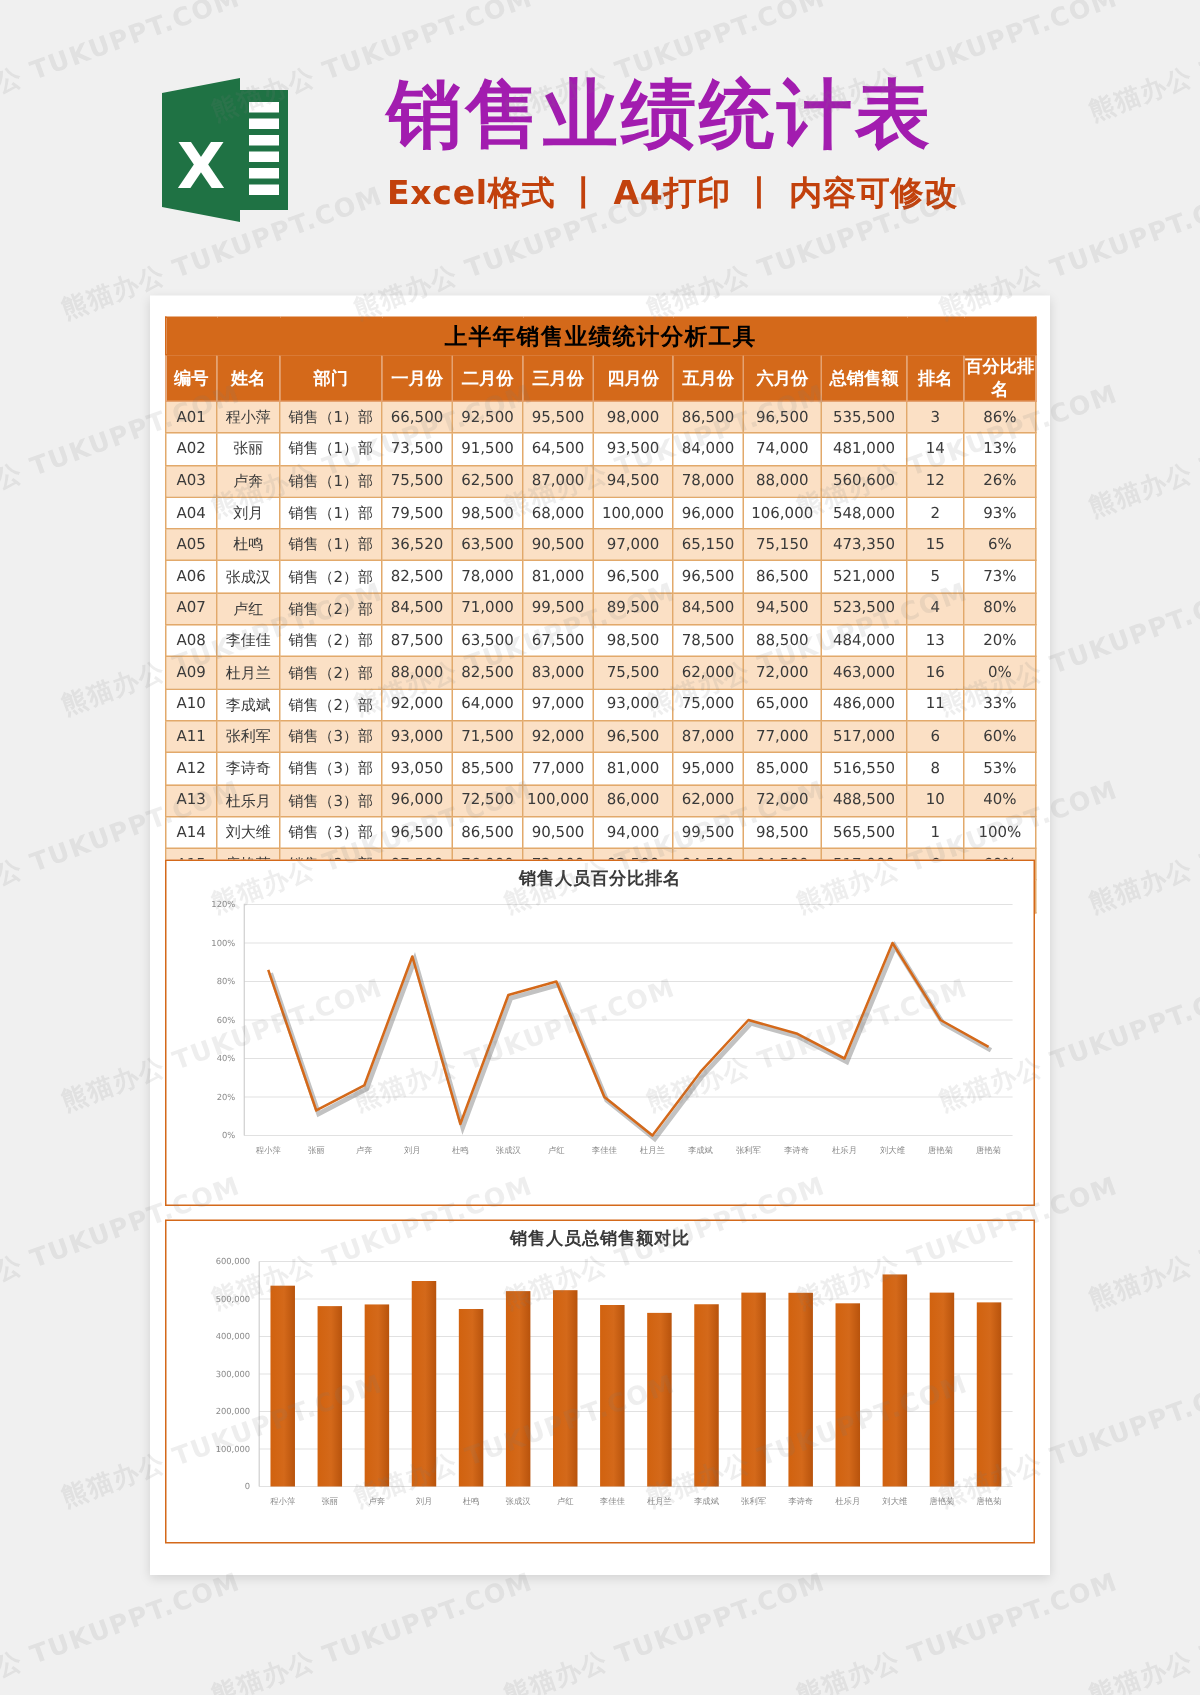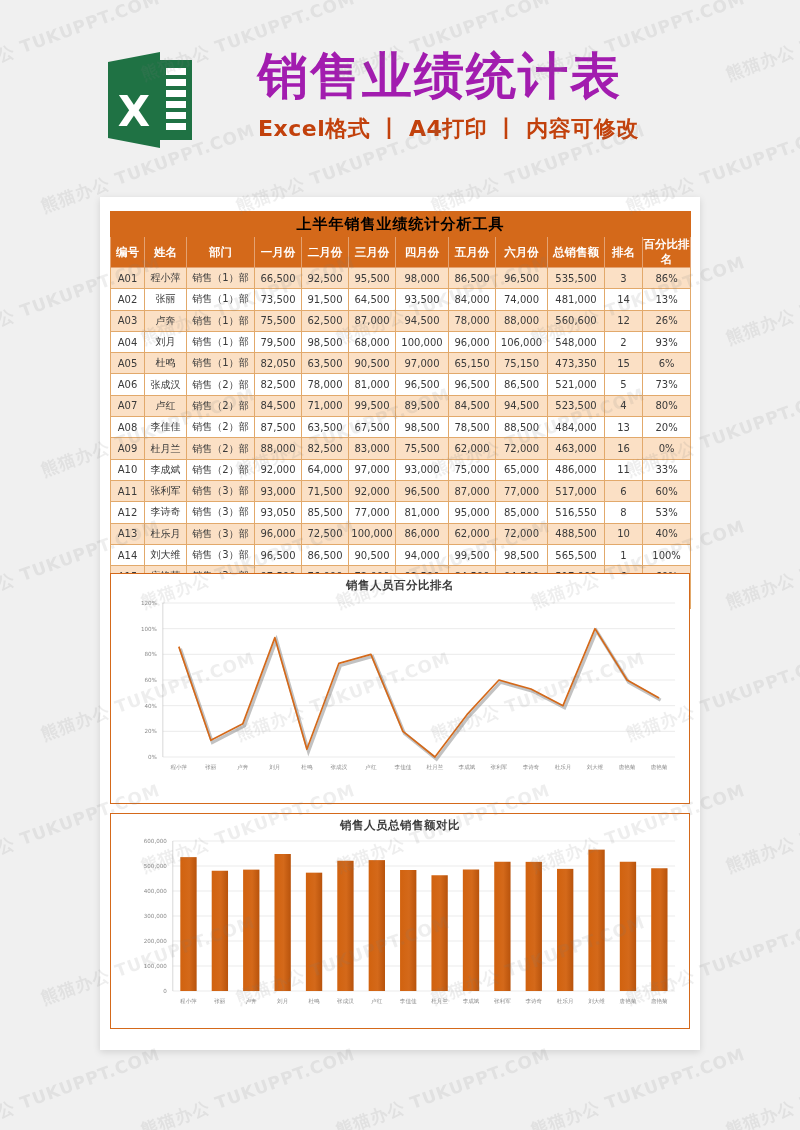--- a/index.html
+++ b/index.html
@@ -228,21 +228,21 @@
               <td class="c-num">96,000</td>
               <td class="c-num">106,000</td>
               <td class="c-num">548,000</td>
               <td class="c-num">2</td>
               <td class="c-num">93%</td>
             </tr>
             <tr class="odd">
               <td class="c-num">A05</td>
               <td class="c-name">杜鸣</td>
               <td class="c-dept">销售（1）部</td>
-              <td class="c-num">82,050</td>
+              <td class="c-num">36,520</td>
               <td class="c-num">63,500</td>
               <td class="c-num">90,500</td>
               <td class="c-num">97,000</td>
               <td class="c-num">65,150</td>
               <td class="c-num">75,150</td>
               <td class="c-num">473,350</td>
               <td class="c-num">15</td>
               <td class="c-num">6%</td>
             </tr>
             <tr class="even">

